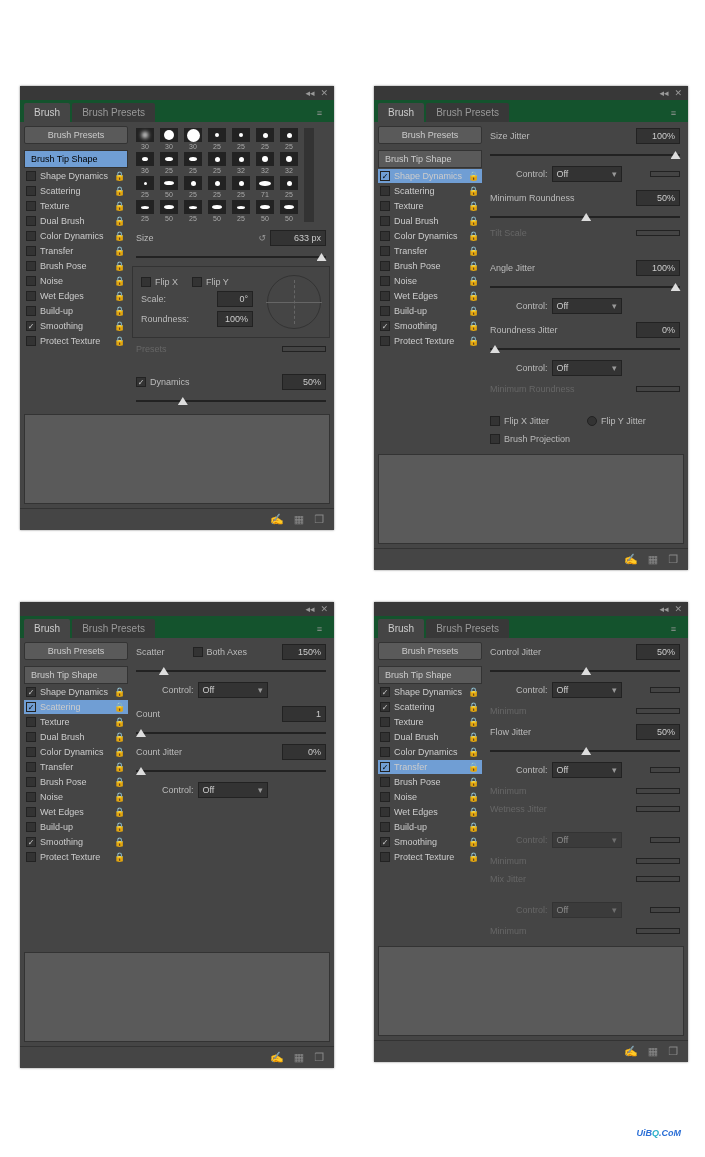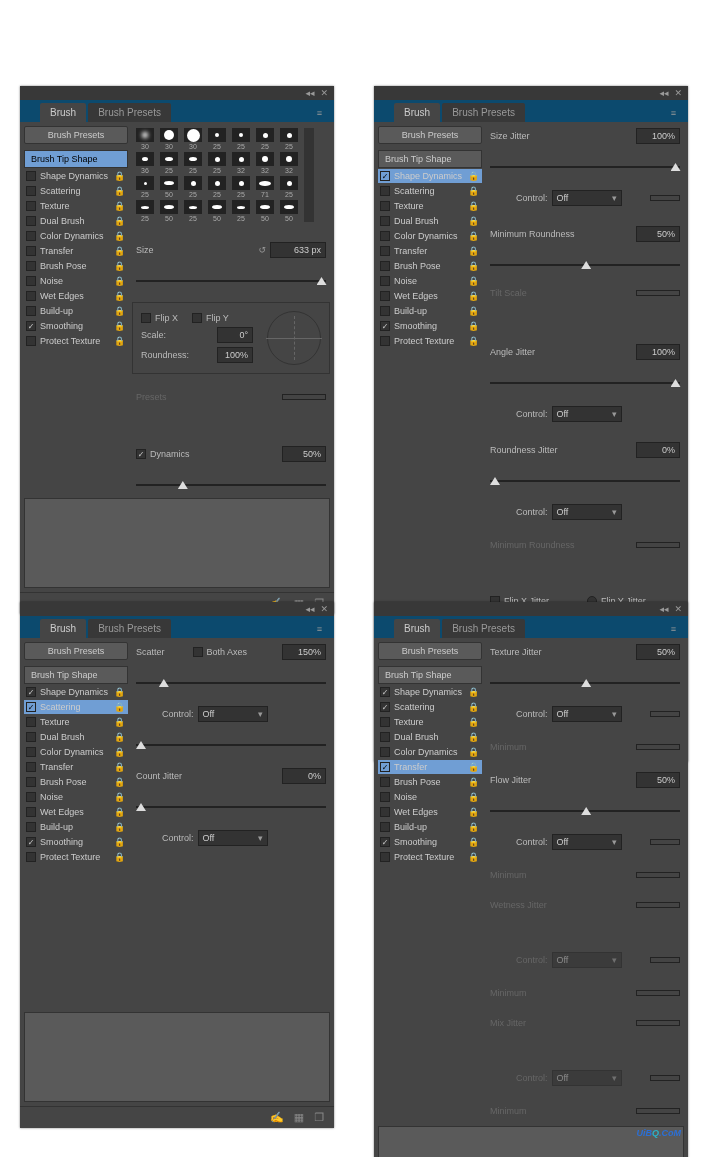--- a/index.html
+++ b/index.html
@@ -1,37 +1,37 @@
 <!DOCTYPE html>
 <html><head>
 <meta charset="utf-8">
 <style>
 *{margin:0;padding:0;box-sizing:border-box;font-family:Tahoma,Arial,sans-serif;font-size:9px;color:#ccc}
 body{background:#fff;width:705px;height:1157px;position:relative}
 .panel{position:absolute;background:#454545;box-shadow:0 0 2px rgba(0,0,0,.5)}
 .p-tbar{height:14px;background:#383838;display:flex;justify-content:flex-end;align-items:center;gap:6px;padding-right:6px}
 .p-tbar span{font-size:9px;color:#999;cursor:pointer}
-.p-tabs{height:22px;background:#0c4a6e;display:flex;align-items:flex-end;padding-left:20px;gap:2px}
+.p-tabs{height:22px;background:#14532d;display:flex;align-items:flex-end;padding-left:4px;gap:2px}
 .tab{padding:4px 10px;background:#454545;font-size:10px;border-radius:2px 2px 0 0}
 .tab.inactive{background:#383838;color:#999}
 .menu-btn{margin-left:auto;margin-right:8px;color:#999;padding:4px}
 .p-body{display:flex;padding:4px;gap:4px}
 .sidebar{width:104px;display:flex;flex-direction:column;gap:1px}
 .sb-btn{background:#5a5a5a;padding:3px 6px;font-size:9px;text-align:center;border:1px solid #333;border-radius:2px}
 .sb-head{background:#5a5a5a;padding:3px 6px;font-size:9px;border:1px solid #333}
 .sb-head.active{background:#709ed4;color:#000}
 .sb-row{display:flex;align-items:center;padding:2px 2px;gap:4px;font-size:9px}
 .sb-row.active{background:#709ed4;color:#000}
 .sb-row.active .cb{background:#709ed4}
 .cb{width:10px;height:10px;border:1px solid #222;background:#333;display:flex;align-items:center;justify-content:center;font-size:8px}
 .cb.checked::before{content:"✓";color:#ccc;font-size:8px}
 .active .cb.checked::before{color:#000}
 .lock{margin-left:auto;width:12px;text-align:center;color:#888;font-size:9px}
 .sb-row .lbl{flex:1}
-.content{flex:1;display:flex;flex-direction:column;gap:16px}
+.content{flex:1;display:flex;flex-direction:column;gap:4px}
 .swgrid{display:grid;grid-template-columns:repeat(7,22px);gap:2px;padding:2px}
 .sw{display:flex;flex-direction:column;align-items:center;gap:1px}
 .sdot{width:18px;height:14px;background:#222;display:flex;align-items:center;justify-content:center}
 .dot{background:#fff;border-radius:50%}
 .sw .num{font-size:7px;color:#aaa}
 .label-row{display:flex;align-items:center;gap:4px;padding:2px 4px}
 .label-row .lbl{font-size:9px;color:#bbb}
 .label-row.disabled .lbl{color:#666}
 .val-box{margin-left:auto;width:44px;background:#333;border:1px solid #222;padding:2px 4px;text-align:right;font-size:9px}
 .input-box{width:56px;background:#333;border:1px solid #222;padding:2px 4px;text-align:right;font-size:9px}
@@ -601,20 +601,24 @@
       <div class="slider">
           <div class="strack"></div>
           <div class="sthumb" style="left:12%"></div>
         </div>
       <div class="label-row" style="padding-left:30px">
           <span class="lbl">Control:</span>
           <div class="select" style="width:70px">
             <span>Off</span>
           </div>
         </div>
+      <div class="label-row">
+          <span class="lbl">Count</span>
+          <div class="val-box">1</div>
+        </div>
       <div class="slider">
           <div class="strack"></div>
           <div class="sthumb" style="left:0%"></div>
         </div>
       <div class="label-row">
           <span class="lbl">Count Jitter</span>
           <div class="val-box">0%</div>
         </div>
       <div class="slider">
           <div class="strack"></div>
@@ -708,21 +712,21 @@
           <span class="lock">🔒</span>
         </div>
       <div class="sb-row">
           <div class="cb"></div>
           <span class="lbl">Protect Texture</span>
           <span class="lock">🔒</span>
         </div>
     </div>
     <div class="content">
       <div class="label-row">
-          <span class="lbl">Texture Jitter</span>
+          <span class="lbl">Control Jitter</span>
           <div class="val-box">50%</div>
         </div>
       <div class="slider">
           <div class="strack"></div>
           <div class="sthumb" style="left:48%"></div>
         </div>
       <div class="label-row" style="padding-left:30px">
           <span class="lbl">Control:</span>
           <div class="select" style="width:70px">
             <span>Off</span>

